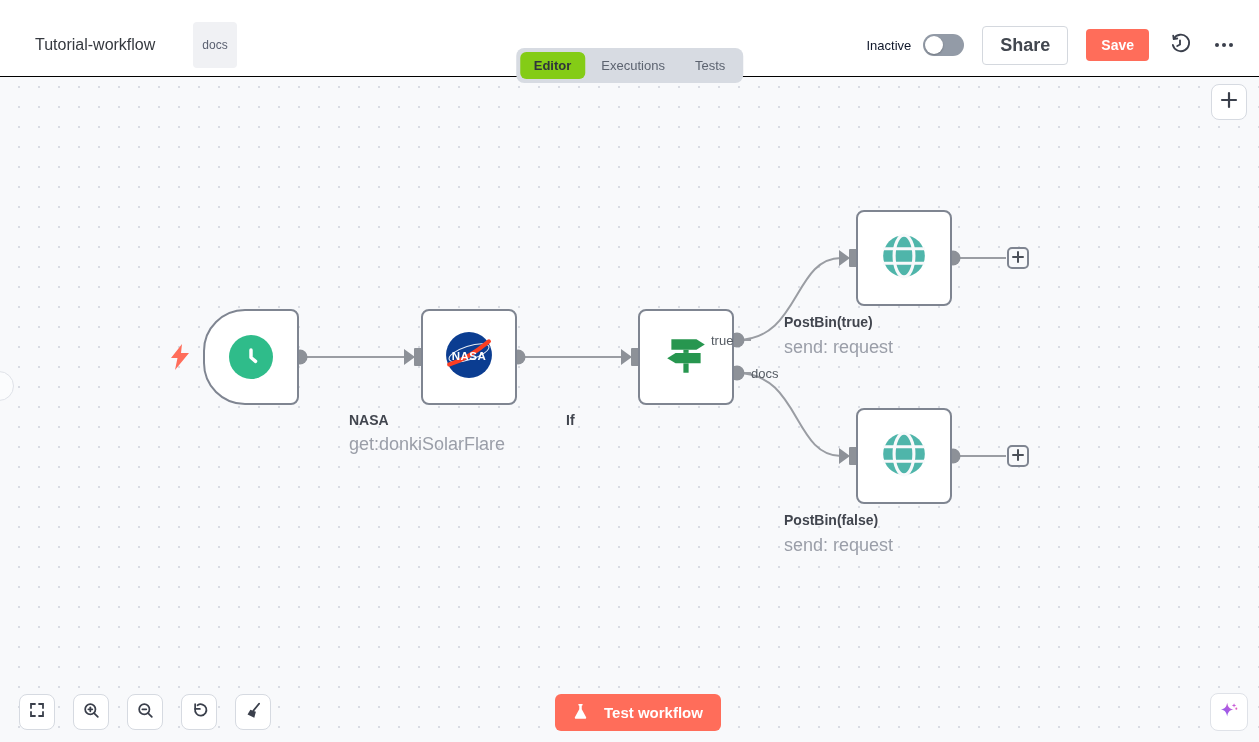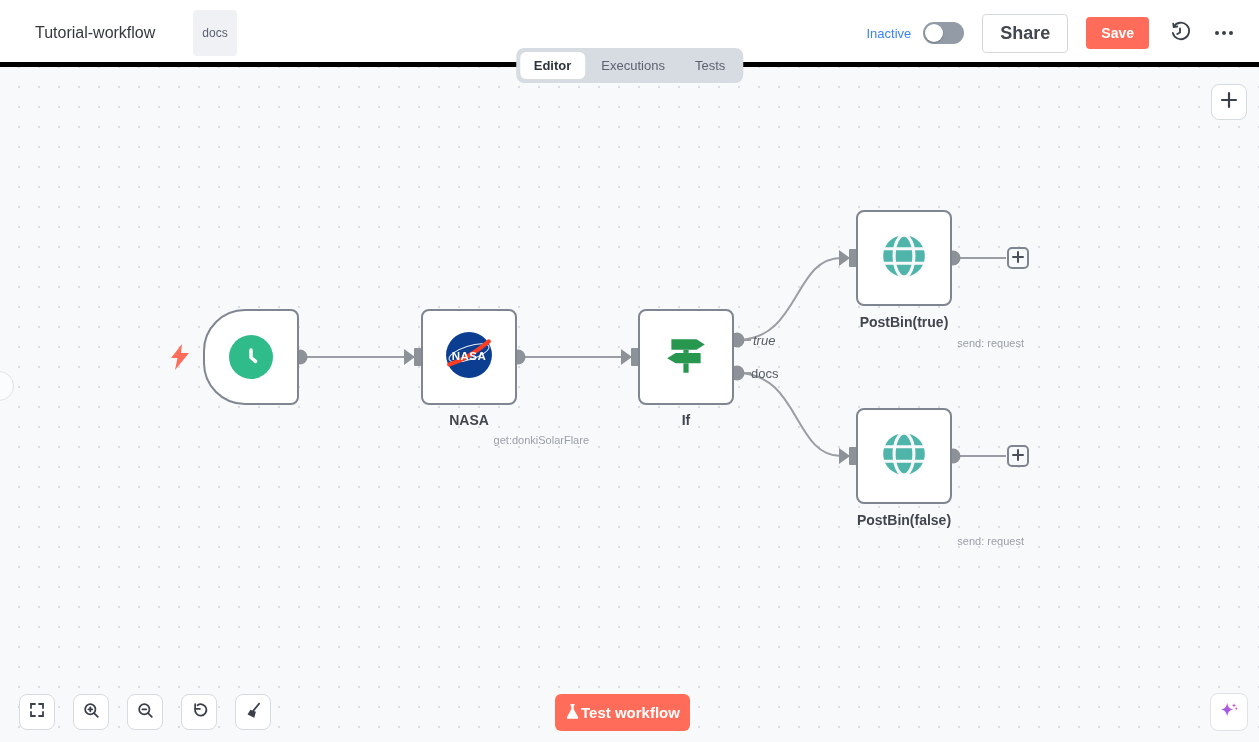--- a/index.html
+++ b/index.html
@@ -2,66 +2,66 @@
 <html><head>
 <meta charset="utf-8">
 <style>
   * { margin:0; padding:0; box-sizing:border-box; }
   html,body { width:1259px; height:742px; overflow:hidden; }
   body { font-family:"Liberation Sans", sans-serif; background:#f8f9fb; }
   #app { position:relative; width:1259px; height:742px; background:#fff; }
 
   
   .topbar {
-    position:absolute; top:4px; left:0; width:100%; height:63px;
-    background:#ffffff; border-bottom:5px solid #000000;
+    position:absolute; top:14px; left:0; width:100%; height:63px;
+    background:#ffffff; border-bottom:1px solid #000000;
     display:flex; align-items:center; justify-content:space-between;
     padding:0 22px 0 35px; z-index:15;
   }
   .topbar-left { display:flex; align-items:center; gap:38px; }
   .wf-title { font-size:16px; font-weight:500; color:#35393f; cursor:text; }
   .wf-tag { font-size:12px; color:#5a6070; background:#f0f1f4; border-radius:4px; padding:16px 9px; cursor:pointer; }
   .topbar-right { display:flex; align-items:center; gap:18px; }
-  .status-label { font-size:13px; color:#3b82f6; }
+  .status-label { font-size:13px; color:#0f172a; }
   .toggle { position:relative; width:41px; height:22px; background:#939ba7; border-radius:11px; cursor:pointer; margin-left:-6px; }
   .toggle .knob { position:absolute; left:2px; top:2px; width:18px; height:18px; background:#fff; border-radius:50%; box-shadow:0 1px 2px rgba(0,0,0,.25); }
   .btn-share { background:#fff; border:1px solid #d4d8de; border-radius:4px; padding:8px 17px; font-size:18px; font-weight:600; color:#42474f; font-family:inherit; cursor:pointer; }
   .btn-save { background:#ff6d5a; border:none; border-radius:4px; padding:8px 15px; font-size:14px; font-weight:600; color:#fff; font-family:inherit; cursor:pointer; }
   .icon-btn { background:none; border:none; cursor:pointer; display:flex; align-items:center; justify-content:center; width:26px; height:26px; }
   .dots { display:flex; gap:3px; }
   .dots i { width:4px; height:4px; border-radius:50%; background:#3a3f4b; }
 
   
   .tabs {
     position:absolute; top:48px; left:50%; transform:translateX(-50%);
     background:#d7dbe2; border-radius:8px; padding:4px; display:flex; gap:2px; z-index:20;
   }
   .tab { font-size:13px; color:#5c6370; padding:6px 14px; border-radius:6px; cursor:pointer; white-space:nowrap; }
-  .tab.active { background:#ffffff; color:#2f343c; font-weight:700; }
+  .tab.active { background:#84cc16; color:#2f343c; font-weight:700; }
 
   
   .canvas {
     position:absolute; top:63px; left:0; width:1259px; height:679px;
     background-color:#f8f9fb;
     background-image:radial-gradient(circle, #d9dce3 1.1px, transparent 1.2px);
     background-size:20px 20px; background-position:9px 14px;
     overflow:hidden;
   }
   .conn-layer { position:absolute; top:0; left:0; z-index:2; pointer-events:none; }
 
   .node {
     position:absolute; width:96px; height:96px; background:#fff;
     border:2px solid #7f8591; border-radius:8px; z-index:3;
     display:flex; align-items:center; justify-content:center; cursor:pointer;
   }
   .node.trigger { border-radius:42px 8px 8px 42px; }
   .clock-badge { width:44px; height:44px; border-radius:50%; background:#2fbc8a; display:flex; align-items:center; justify-content:center; }
 
-  .node-label { position:absolute; z-index:4; width:240px; text-align:center; font-size:14px; font-weight:700; color:#41454e; }
-  .node-sub   { position:absolute; z-index:4; width:240px; text-align:right; font-size:11px; color:#9a9ea8; }
+  .node-label { position:absolute; z-index:4; width:240px; font-size:14px; font-weight:700; color:#41454e; }
+  .node-sub   { position:absolute; z-index:4; width:240px; text-align:left; font-size:18px; color:#9a9ea8; }
   .port-label { position:absolute; z-index:4; font-size:13px; color:#555b63; }
 
   .bolt { position:absolute; z-index:4; }
 
   .plus-mini {
     position:absolute; width:22px; height:22px; background:#f8f9fb; border:2px solid #7f8591;
     border-radius:5px; z-index:3; display:flex; align-items:center; justify-content:center;
     color:#4a4f58; cursor:pointer;
   }
   .panel-handle {
@@ -75,23 +75,23 @@
     cursor:pointer; z-index:5;
   }
 
   .canvas-controls { position:absolute; left:19px; top:631px; display:flex; gap:18px; z-index:5; }
   .ctrl-btn {
     width:36px; height:36px; background:#fff; border:1px solid #d6dae1; border-radius:8px;
     display:flex; align-items:center; justify-content:center; cursor:pointer;
   }
 
   .test-btn {
-    position:absolute; left:555px; top:631px; height:37px; padding:0 10px;
+    position:absolute; left:555px; top:631px; height:37px; padding:0 18px;
     background:#ff6d5a; border:none; border-radius:6px; color:#fff; font-size:15px; font-weight:700;
-    font-family:inherit; display:flex; align-items:center; gap:1px; cursor:pointer; z-index:5;
+    font-family:inherit; display:flex; align-items:center; gap:16px; cursor:pointer; z-index:5;
   }
   .sparkle-btn {
     position:absolute; right:11px; top:630px; width:38px; height:38px; background:#fff;
     border:1px solid #dfe2e8; border-radius:8px; display:flex; align-items:center; justify-content:center;
     cursor:pointer; z-index:5;
   }
 </style>
 </head>
 <body>
 
@@ -198,21 +198,21 @@
       <span>
         <svg width="48" height="48" viewBox="0 0 46 46" fill="#27964f">
           <polygon points="9,8 33,8 41,13 33,18 9,18"></polygon>
           <polygon points="37,21 13,21 5,26 13,31 37,31"></polygon>
           <rect x="20.5" y="18" width="5" height="3"></rect>
           <rect x="20.5" y="31" width="5" height="9"></rect>
         </svg>
       </span>
     </div>
     <div class="node-label" style="left:566px; top:349px;">If</div>
-    <span class="port-label" style="left:753px; top:270px;font-style:italic;">true</span>
+    <span class="port-label" style="left:711px; top:270px;">true</span>
     <span class="port-label" style="left:751px; top:303px;">docs</span>
 
     <div class="node" style="left:856px; top:147px;">
       <span>
         <svg width="50" height="50" viewBox="0 0 48 48">
           <circle cx="24" cy="24" r="20" fill="#4fb5aa"></circle>
           <g stroke="#f8f9fb" stroke-width="3" fill="none">
             <line x1="4" y1="17" x2="44" y2="17"></line>
             <line x1="4" y1="31" x2="44" y2="31"></line>
             <ellipse cx="24" cy="24" rx="9.5" ry="20"></ellipse>

